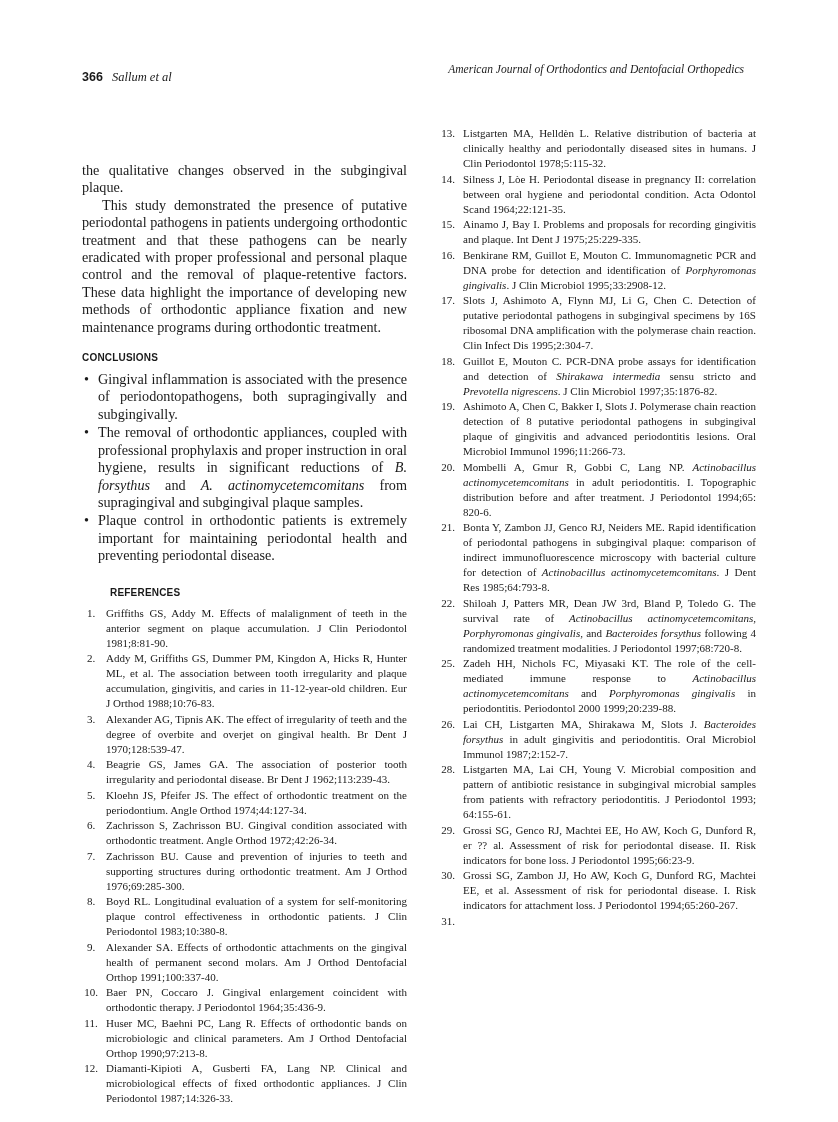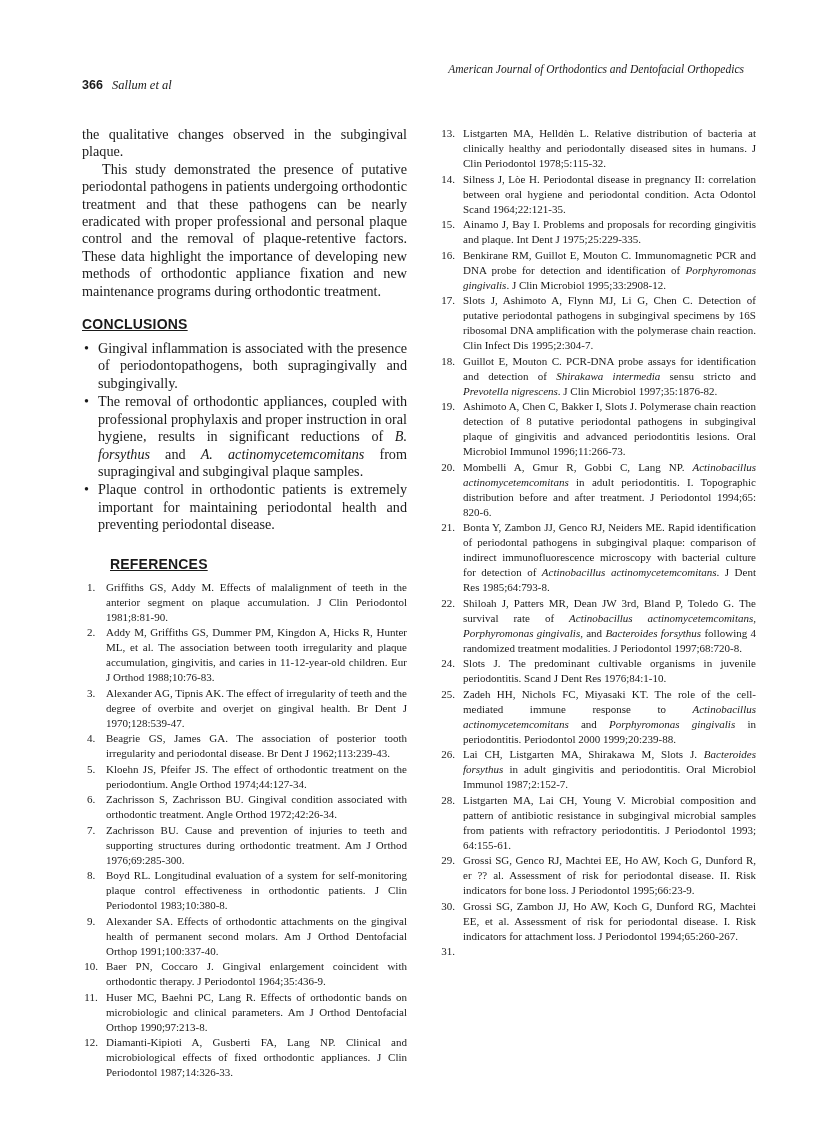--- a/index.html
+++ b/index.html
@@ -1,28 +1,28 @@
 <!DOCTYPE html>
 <html><head>
 <meta charset="utf-8">
 <style>
   html, body { margin: 0; padding: 0; background: #ffffff; }
   body { width: 838px; height: 1122px; position: relative; overflow: hidden;
          font-family: "Liberation Serif", serif; color: #1a1a1a; }
   .header { position: absolute; top: 62px; left: 82px; right: 82px; height: 40px; }
-  .hdr-left { position: absolute; left: 0; top: 16px; font-size: 12.5px; }
+  .hdr-left { position: absolute; left: 0; top: 8px; font-size: 12.5px; }
   .hdr-left .pg { font-family: "Liberation Sans", sans-serif; font-weight: bold; font-size: 12.5px; margin-right: 6px; }
   .hdr-left .auth { font-style: italic; }
   .hdr-right { position: absolute; right: 12px; top: 0; text-align: right; font-style: italic; font-size: 11.5px; line-height: 15px; }
   .col { position: absolute; top: 126px; width: 325px; }
-  .col-left { left: 82px; }
+  .col-left { left: 82px; margin-top: 36px; }
   .col-right { left: 439px; width: 317px; }
   .para { font-size: 14.2px; line-height: 17.4px; text-align: justify; margin: 0; }
   .para.indent { text-indent: 20px; }
-  .sec-head { font-family: "Liberation Sans", sans-serif; font-weight: bold; font-size: 14px; letter-spacing: 0.2px; margin: 16px 0 8px 0; text-decoration: underline; }
+  .sec-head { font-family: "Liberation Sans", sans-serif; font-weight: bold; font-size: 10px; letter-spacing: 0.2px; margin: 16px 0 8px 0; }
   ul.concl { list-style: none; margin: 0; padding: 0; }
   ul.concl li { position: relative; padding-left: 16px; font-size: 14.2px; line-height: 17.4px; text-align: justify; margin-bottom: 1px; }
   ul.concl li .bullet { position: absolute; left: 2px; top: 0; }
   ol.refs { list-style: none; margin: 0; padding: 0; }
   ol.refs li { position: relative; padding-left: 24px; font-size: 11px; line-height: 15px; text-align: justify; margin-bottom: 0.5px; }
   ol.refs li .num { position: absolute; left: 0; width: 18px; text-align: center; }
   .it { font-style: italic; }
   .refs-head { margin-top: 22px; padding-left: 28px; }
 </style>
 </head>
@@ -71,21 +71,20 @@
       <li><span class="num">13.</span><span>Listgarten MA, Helldèn L. Relative distribution of bacteria at clinically healthy and periodontally diseased sites in humans. J Clin Periodontol 1978;5:115-32.</span></li>
       <li><span class="num">14.</span><span>Silness J, Lòe H. Periodontal disease in pregnancy II: correlation between oral hygiene and periodontal condition. Acta Odontol Scand 1964;22:121-35.</span></li>
       <li><span class="num">15.</span><span>Ainamo J, Bay I. Problems and proposals for recording gingivitis and plaque. Int Dent J 1975;25:229-335.</span></li>
       <li><span class="num">16.</span><span>Benkirane RM, Guillot E, Mouton C. Immunomagnetic PCR and DNA probe for detection and identification of </span><span class="it">Porphyromonas gingivalis</span><span>. J Clin Microbiol 1995;33:2908-12.</span></li>
       <li><span class="num">17.</span><span>Slots J, Ashimoto A, Flynn MJ, Li G, Chen C. Detection of putative periodontal pathogens in subgingival specimens by 16S ribosomal DNA amplification with the polymerase chain reaction. Clin Infect Dis 1995;2:304-7.</span></li>
       <li><span class="num">18.</span><span>Guillot E, Mouton C. PCR-DNA probe assays for identification and detection of </span><span class="it">Shirakawa intermedia</span><span> sensu stricto and </span><span class="it">Prevotella nigrescens</span><span>. J Clin Microbiol 1997;35:1876-82.</span></li>
       <li><span class="num">19.</span><span>Ashimoto A, Chen C, Bakker I, Slots J. Polymerase chain reaction detection of 8 putative periodontal pathogens in subgingival plaque of gingivitis and advanced periodontitis lesions. Oral Microbiol Immunol 1996;11:266-73.</span></li>
       <li><span class="num">20.</span><span>Mombelli A, Gmur R, Gobbi C, Lang NP. </span><span class="it">Actinobacillus actinomycetemcomitans</span><span> in adult periodontitis. I. Topographic distribution before and after treatment. J Periodontol 1994;65: 820-6.</span></li>
       <li><span class="num">21.</span><span>Bonta Y, Zambon JJ, Genco RJ, Neiders ME. Rapid identification of periodontal pathogens in subgingival plaque: comparison of indirect immunofluorescence microscopy with bacterial culture for detection of </span><span class="it">Actinobacillus actinomycetemcomitans</span><span>. J Dent Res 1985;64:793-8.</span></li>
       <li><span class="num">22.</span><span>Shiloah J, Patters MR, Dean JW 3rd, Bland P, Toledo G. The survival rate of </span><span class="it">Actinobacillus actinomycetemcomitans</span><span>, </span><span class="it">Porphyromonas gingivalis</span><span>, and </span><span class="it">Bacteroides forsythus</span><span> following 4 randomized treatment modalities. J Periodontol 1997;68:720-8.</span></li>
-      <li><span class="num">24.</span><span>Slots J. The predominant cultivable organisms in juvenile periodontitis. Scand J Dent Res 1976;84:1-10.</span></li>
       <li><span class="num">25.</span><span>Zadeh HH, Nichols FC, Miyasaki KT. The role of the cell-mediated immune response to </span><span class="it">Actinobacillus actinomycetemcomitans</span><span> and </span><span class="it">Porphyromonas gingivalis</span><span> in periodontitis. Periodontol 2000 1999;20:239-88.</span></li>
       <li><span class="num">26.</span><span>Lai CH, Listgarten MA, Shirakawa M, Slots J. </span><span class="it">Bacteroides forsythus</span><span> in adult gingivitis and periodontitis. Oral Microbiol Immunol 1987;2:152-7.</span></li>
       <li><span class="num">28.</span><span>Listgarten MA, Lai CH, Young V. Microbial composition and pattern of antibiotic resistance in subgingival microbial samples from patients with refractory periodontitis. J Periodontol 1993; 64:155-61.</span></li>
       <li><span class="num">29.</span><span>Grossi SG, Genco RJ, Machtei EE, Ho AW, Koch G, Dunford R, er ?? al. Assessment of risk for periodontal disease. II. Risk indicators for bone loss. J Periodontol 1995;66:23-9.</span></li>
       <li><span class="num">30.</span><span>Grossi SG, Zambon JJ, Ho AW, Koch G, Dunford RG, Machtei EE, et al. Assessment of risk for periodontal disease. I. Risk indicators for attachment loss. J Periodontol 1994;65:260-267.</span></li>
       <li><span class="num">31.</span></li>
     </ol>
 </div>
 
 </body></html>

